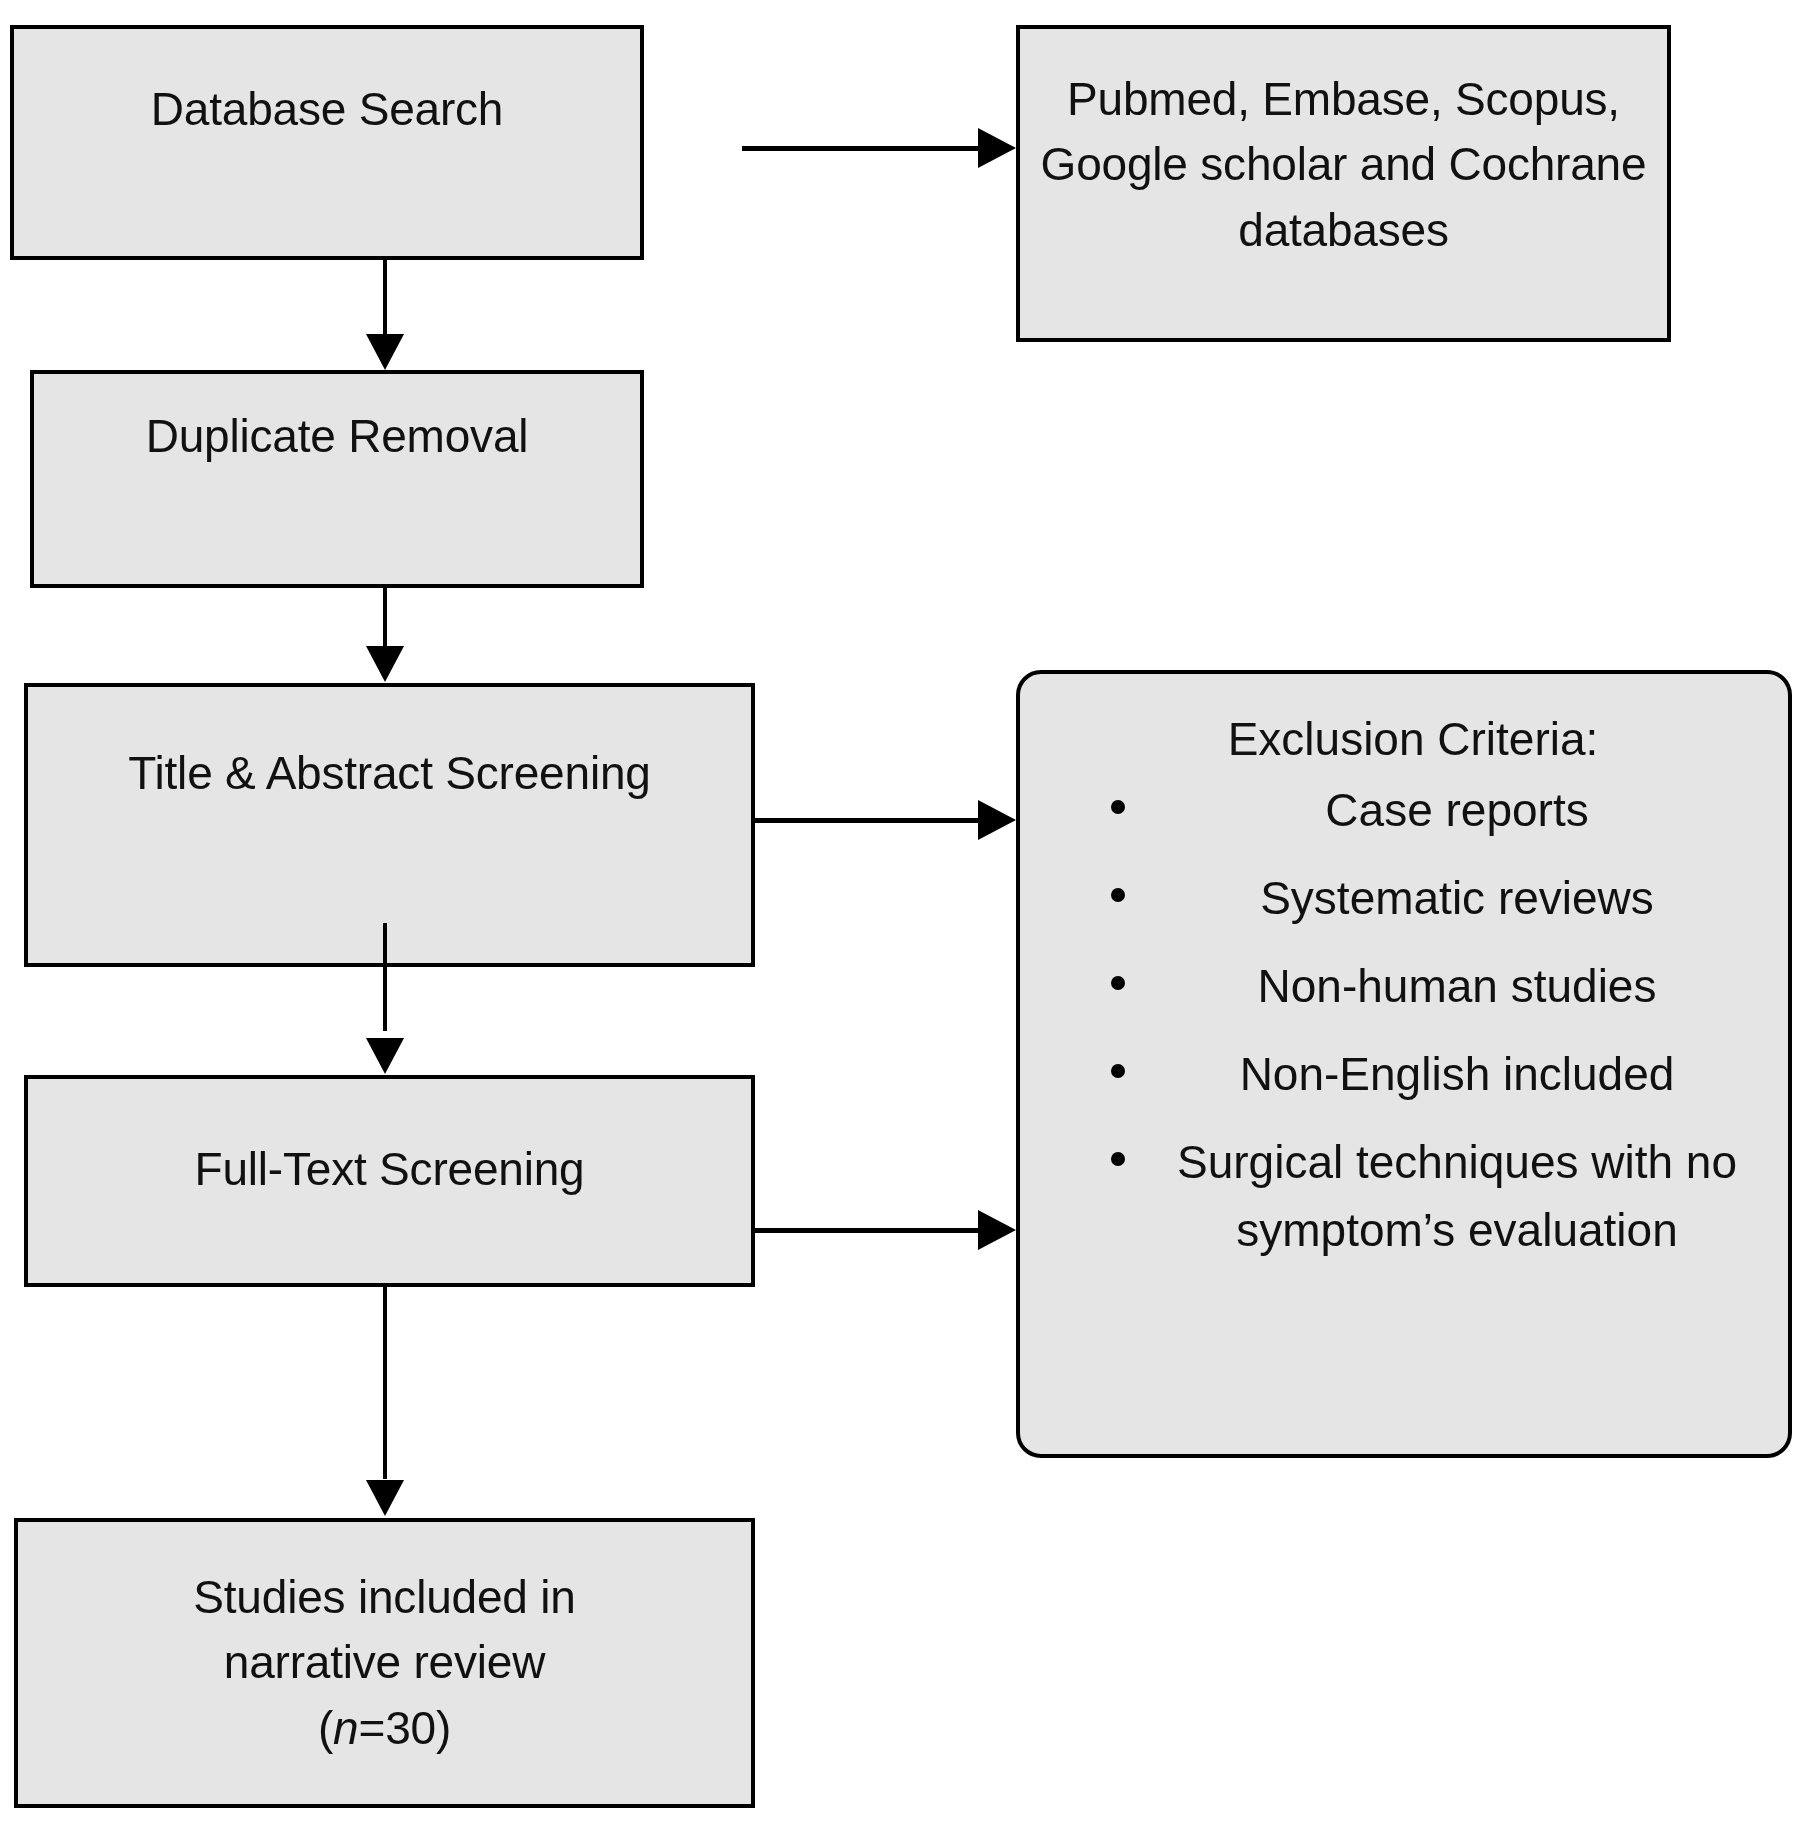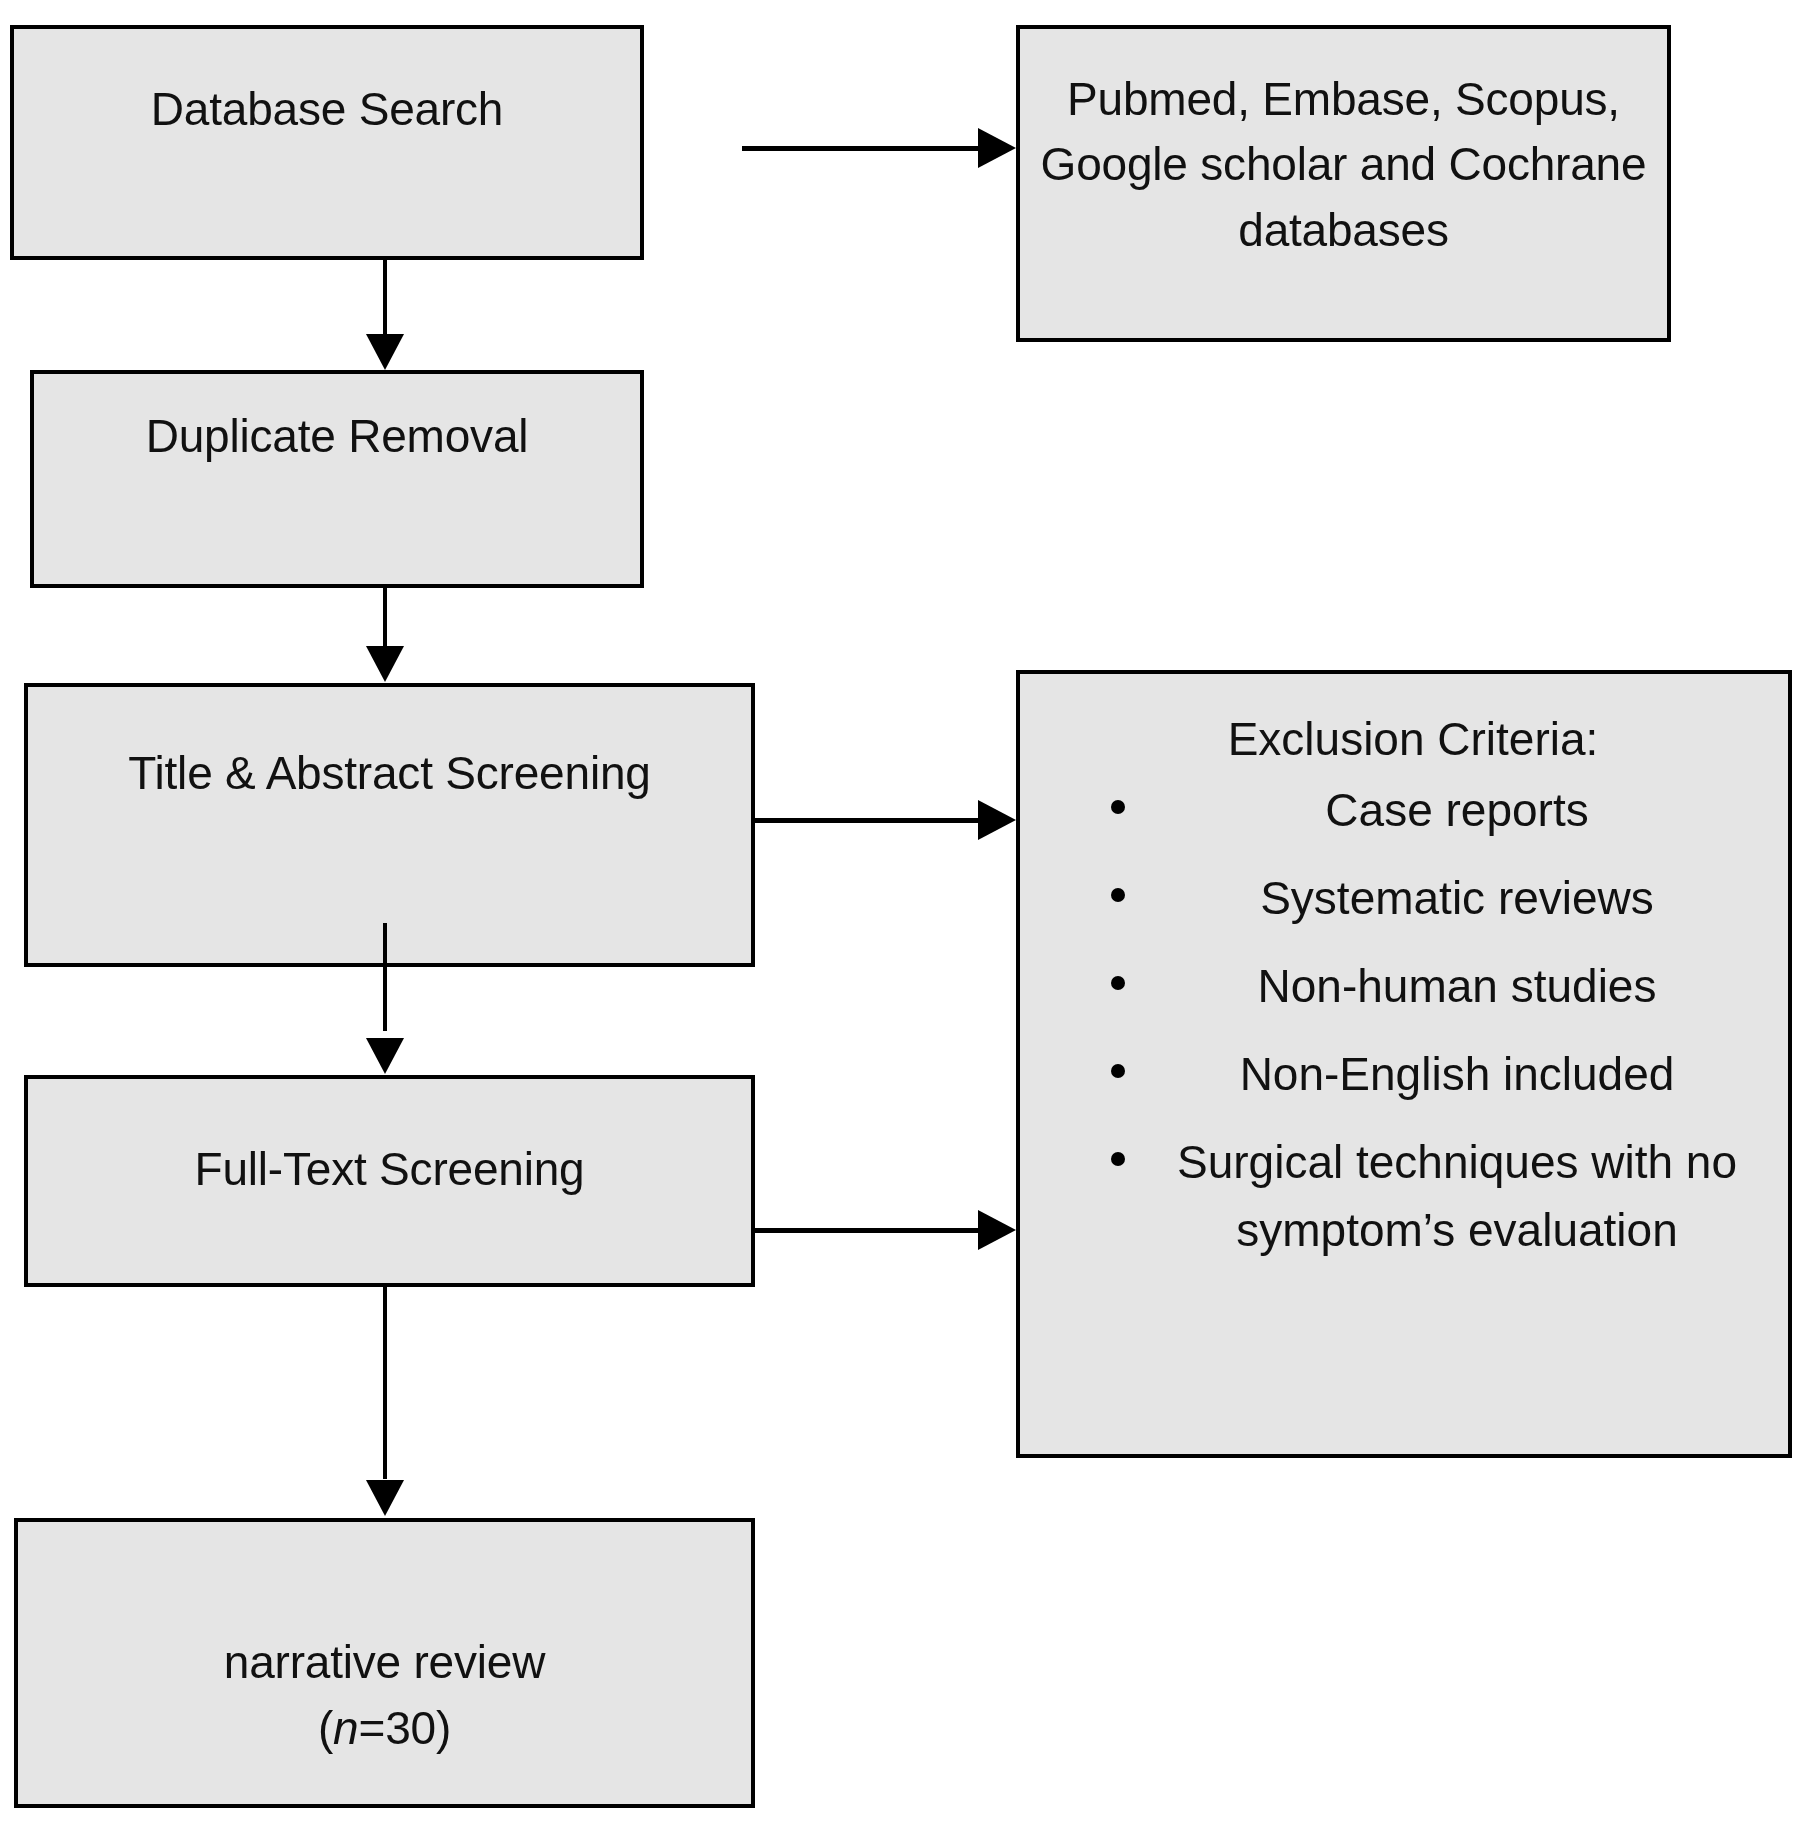--- a/index.html
+++ b/index.html
@@ -54,20 +54,21 @@
 
   #node-databases-list { align-items: flex-start; }
   #node-databases-list .node-label { margin-top: 38px; }
 
   #node-included .node-label { margin-top: 0; }
 
   
   #node-exclusion {
     display: block;
     padding: 0;
+    border-radius: 25px;
   }
   .excl-heading {
     font-size: 46px;
     color: #111111;
     text-align: center;
     margin-top: 38px;
     margin-bottom: 10px;
     padding-left: 18px;
   }
   .excl-list {
@@ -144,21 +145,21 @@
   <div class="node" id="node-title-abstract">
     <div class="node-label">Title &amp; Abstract Screening</div>
   </div>
 
   <div class="node" id="node-fulltext">
     <div class="node-label">Full-Text Screening</div>
   </div>
 
   <div class="node" id="node-included">
     <div class="node-label">
-      <br>
+      <span>Studies included in</span><br>
       <span>narrative review</span><br>
       <span>(</span><span class="italic-n">n</span><span>=30</span><span>)</span>
     </div>
   </div>
 
   <div class="node" id="node-exclusion">
     <div class="excl-heading">Exclusion Criteria:</div>
     <ul class="excl-list">
       <li class="excl-item">
         <span class="bullet"></span>

